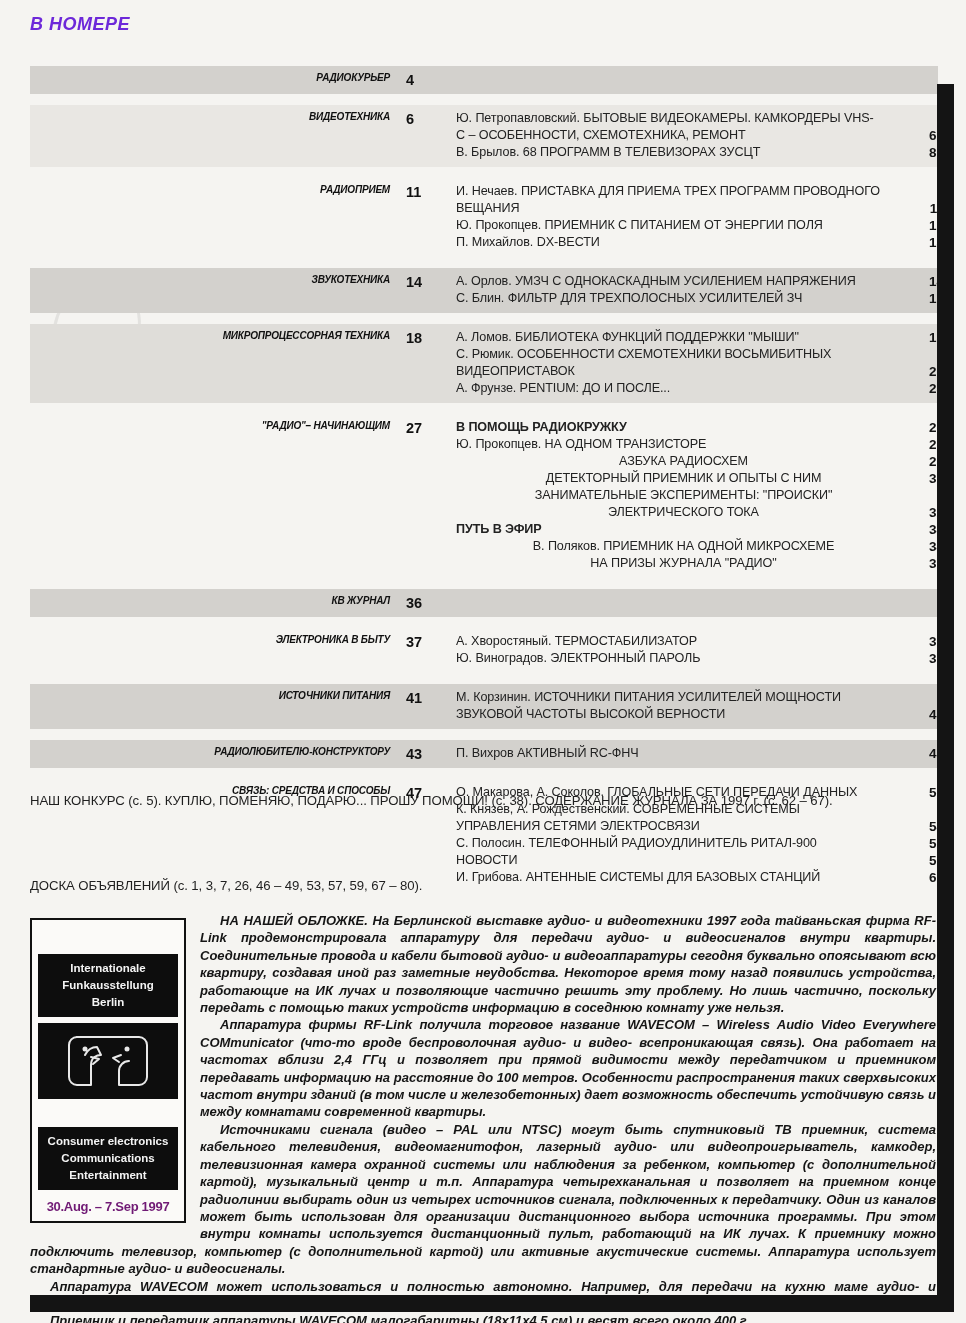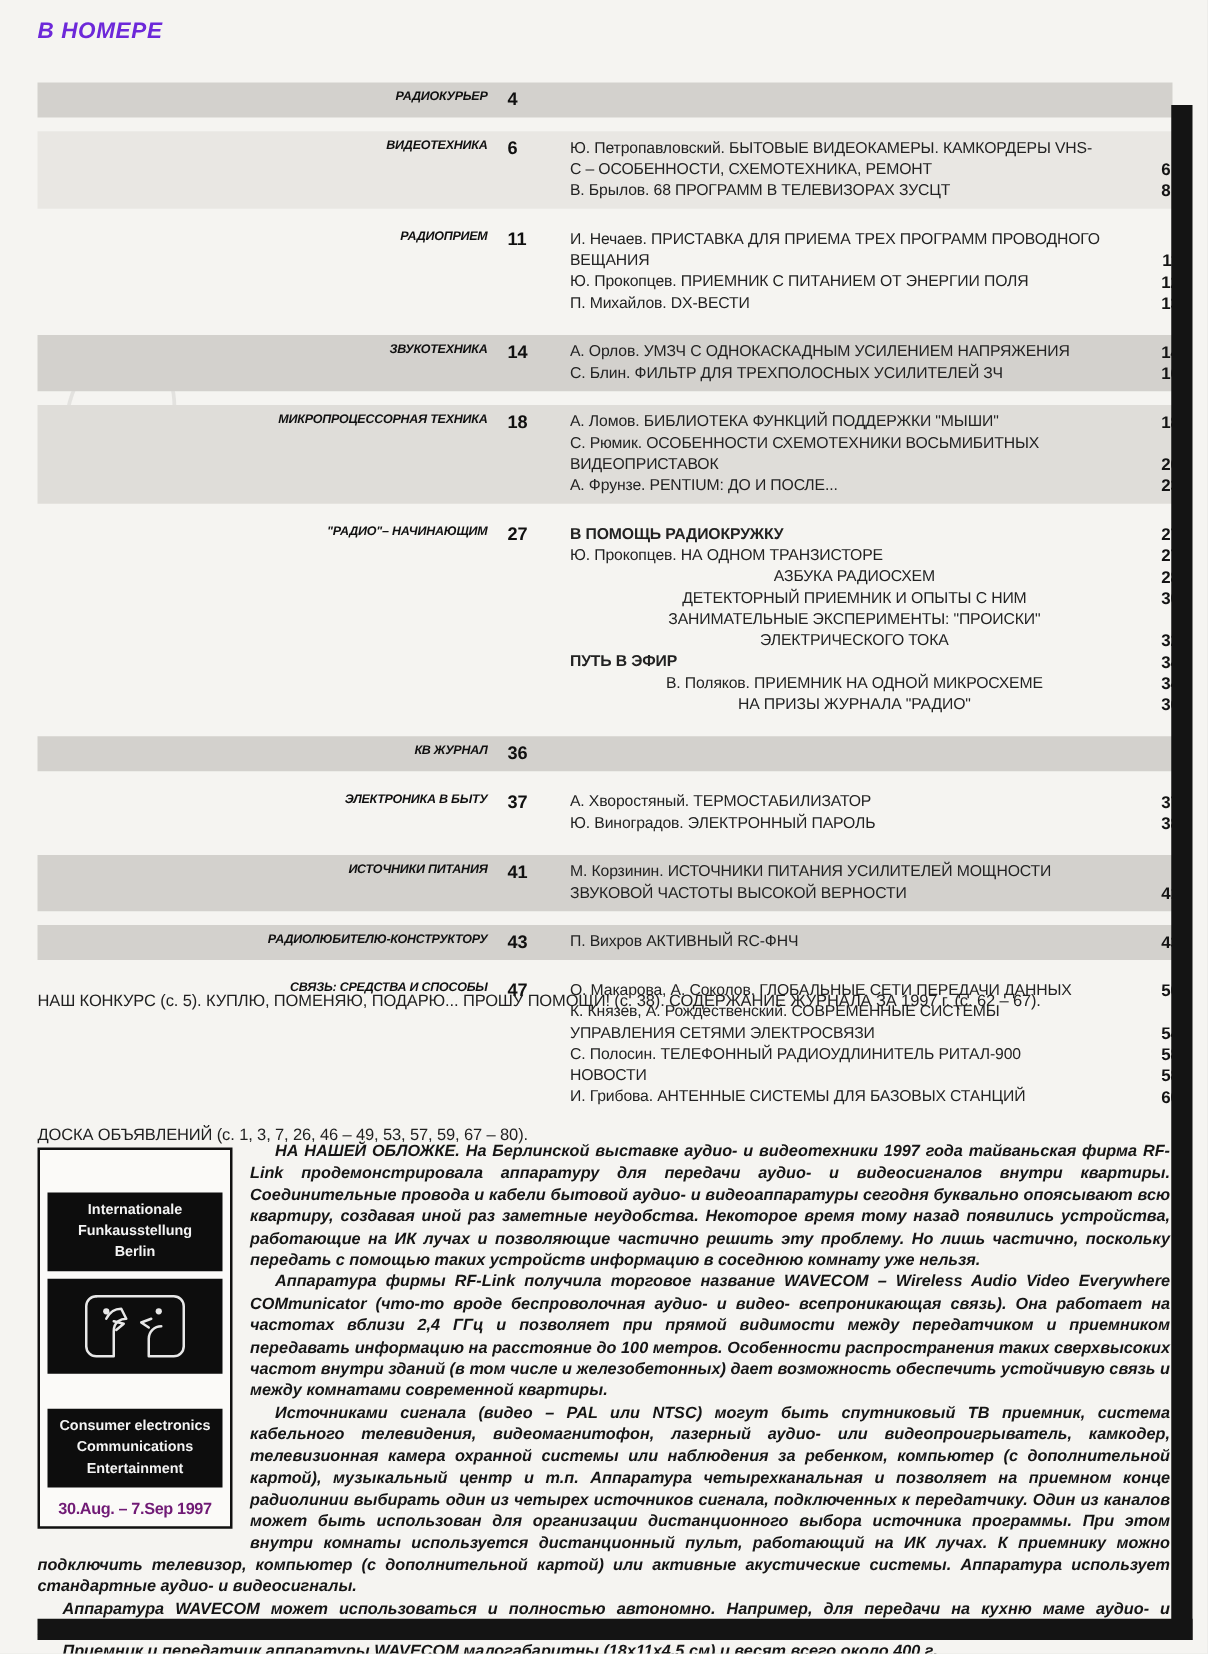--- a/index.html
+++ b/index.html
@@ -50,21 +50,21 @@
   .article-title{width:425px;}
   .article-page{
     flex:1;text-align:right;font-weight:bold;font-size:13.5px;
     color:#141414;padding-left:8px;
   }
   .article.bold .article-title{font-weight:bold;}
   .article.indent .article-title{padding-left:30px;width:395px;text-align:center;}
   
   .notes{position:absolute;left:30px;width:905px;font-size:13.2px;color:#1f1f1f;letter-spacing:-.1px;}
   .notes-1{top:793px;}
-  .notes-2{top:900px;}
+  .notes-2{top:878px;}
   
   .cover{
     position:absolute;left:30px;top:912px;width:906px;
     font-size:13px;font-weight:bold;font-style:italic;
     line-height:17.4px;color:#151515;
   }
   .cover p{margin:0;text-indent:20px;text-align:justify;}
   .badge{
     float:left;width:156px;margin:6px 14px 6px 0;
     background:#fbfaf8;border:2px solid #111;

